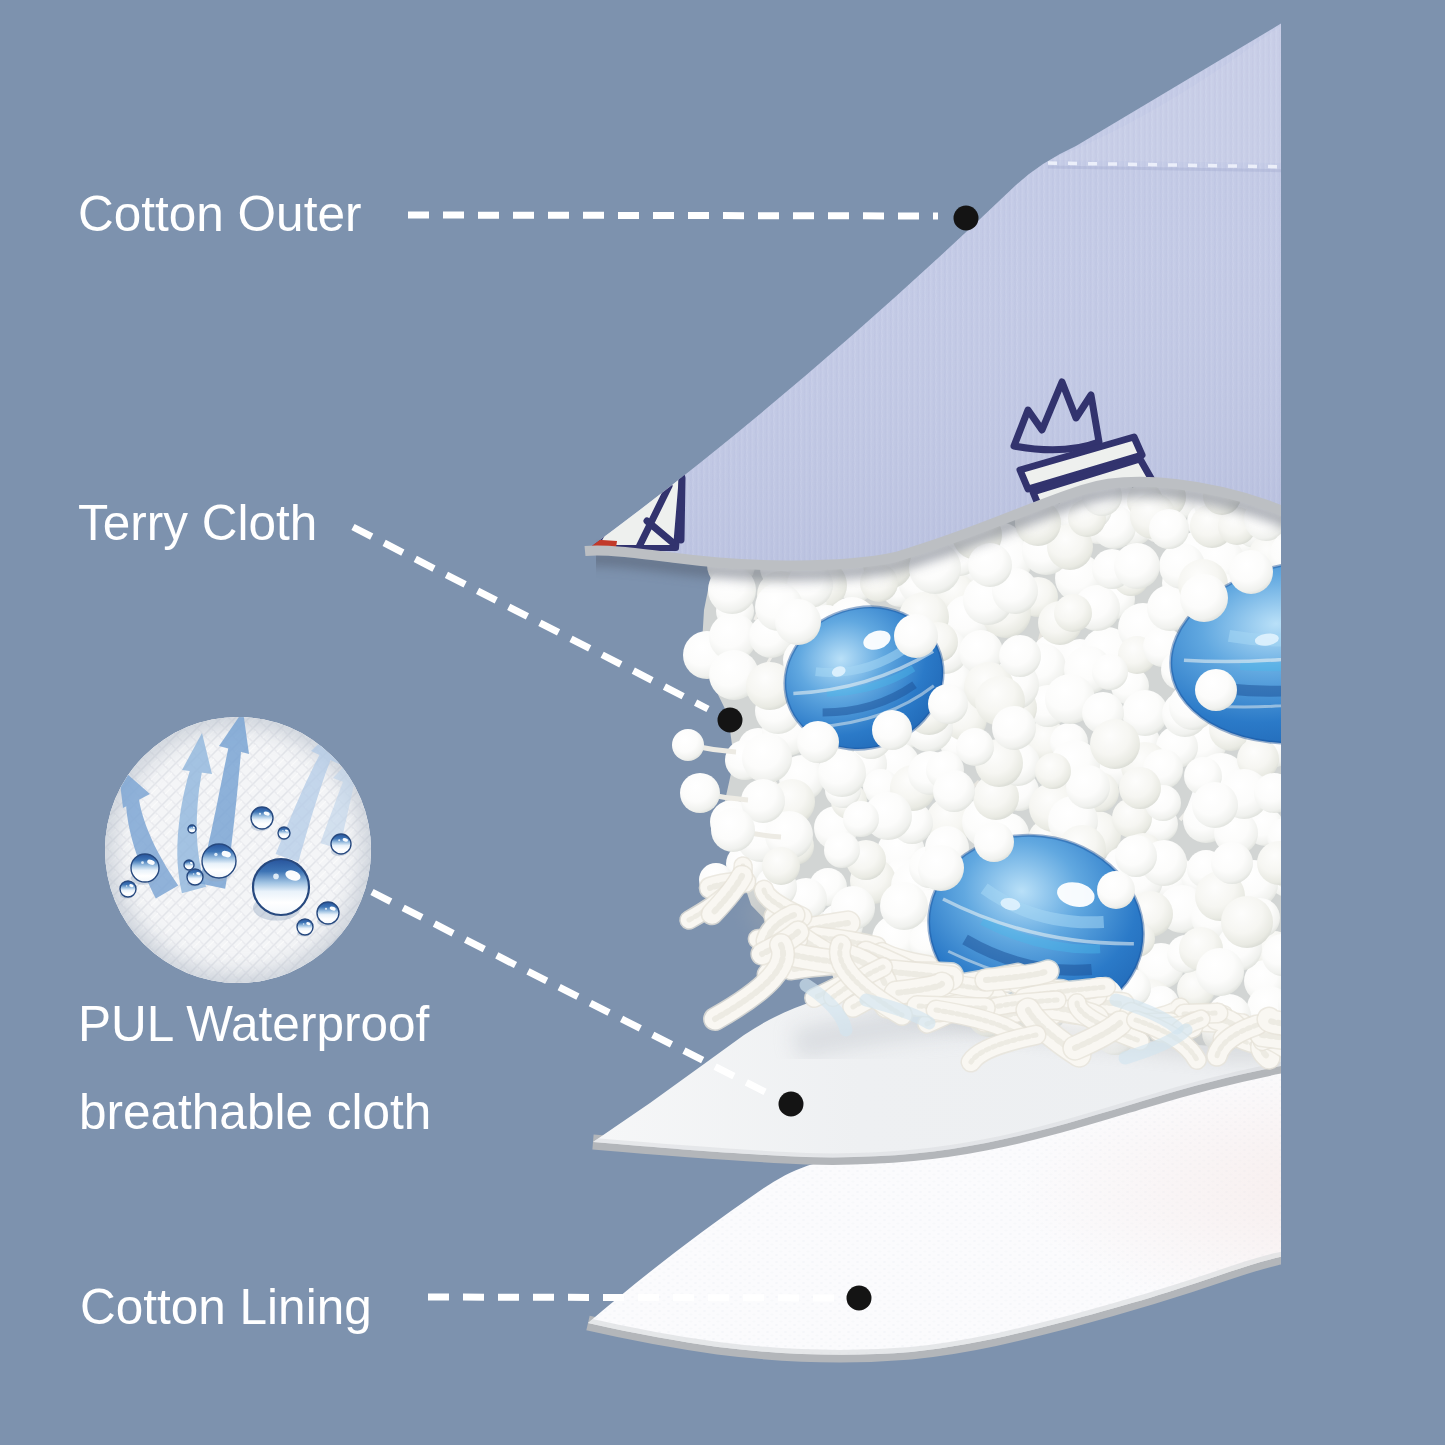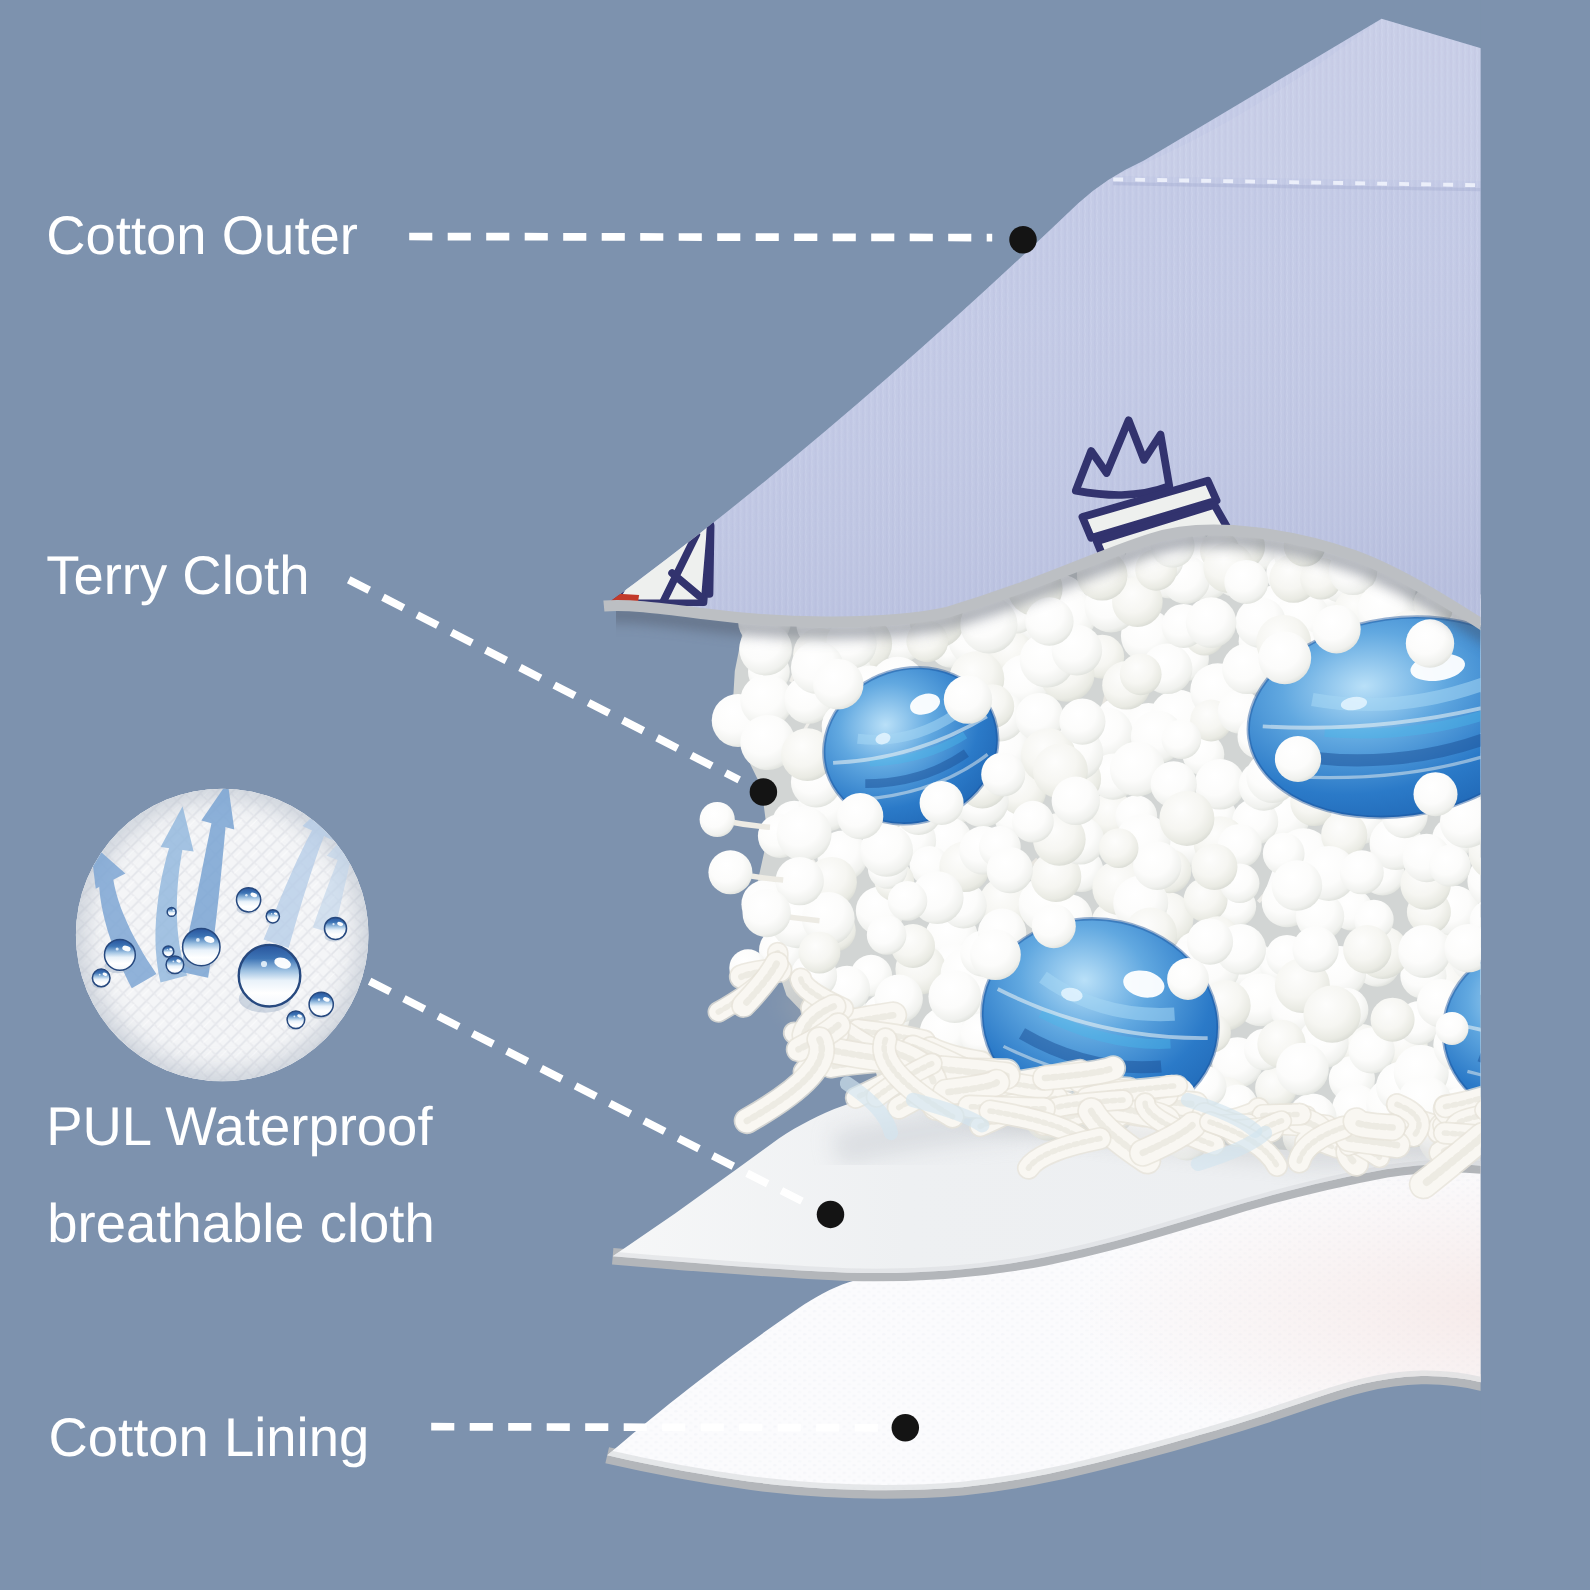--- a/index.html
+++ b/index.html
@@ -1,15 +1,15 @@
 <!DOCTYPE html>
 <html><head><meta charset="utf-8">
 <style>
 html,body{margin:0;padding:0;background:#7d92ae;}
-#page{position:relative;width:1346px;height:1445px;overflow:hidden;font-family:"Liberation Sans",sans-serif;}
+#page{position:relative;width:1245px;height:1445px;overflow:hidden;font-family:"Liberation Sans",sans-serif;padding-left:36px;}
 </style></head>
 <body>
 <div id="page">
 <svg xmlns="http://www.w3.org/2000/svg" width="1445" height="1445" viewBox="0 0 1445 1445">
 
 <defs>
   <radialGradient id="ballg" cx="0.40" cy="0.33" r="0.78">
     <stop offset="0" stop-color="#ffffff"></stop>
     <stop offset="0.5" stop-color="#fcfcfb"></stop>
     <stop offset="0.78" stop-color="#f0f1ee"></stop>

